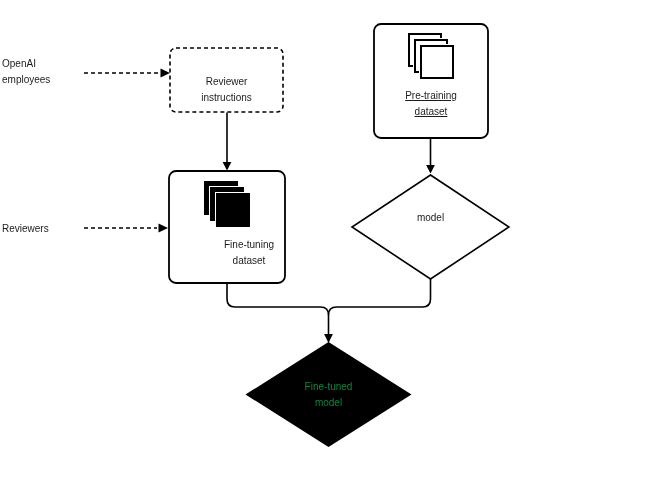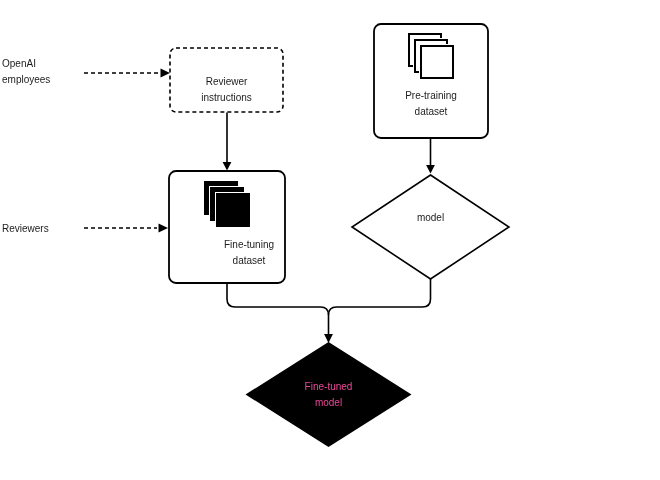--- a/index.html
+++ b/index.html
@@ -21,21 +21,21 @@
     left: 0;
     top: 0;
   }
   .lbl {
     position: absolute;
     font-size: 10px;
     line-height: 16px;
     white-space: nowrap;
   }
   .lbl.center { text-align: center; white-space: normal; }
-  .lbl.white { color: #ec4899; }
+  .lbl.white { color: #15803d; }
   .line { display: block; }
 </style>
 </head>
 <body>
 
 <div id="stage">
 
   <svg id="diagram-svg" width="660" height="480" viewBox="0 0 660 480">
 
     <g>
@@ -105,21 +105,21 @@
   <div class="lbl center" style="left:170px; top:62px; width:113px;margin-top:12px;">
     <span class="line">Reviewer</span>
     <span class="line">instructions</span>
   </div>
 
   <div class="lbl center" style="left:169px; top:237px; width:116px;margin-left:22px;">
     <span class="line">Fine-tuning</span>
     <span class="line">dataset</span>
   </div>
 
-  <div class="lbl center" style="left:374px; top:88px; width:114px;">
+  <div class="lbl center" style="left:374px; top:88px; width:114px;text-decoration:underline;">
     <span class="line">Pre-training</span>
     <span class="line">dataset</span>
   </div>
 
   <div class="lbl center" style="left:360px; top:210px; width:141px;">
     <span class="line">model</span>
   </div>
 
   <div class="lbl center white" style="left:258px; top:379px; width:141px;">
     <span class="line">Fine-tuned</span>

